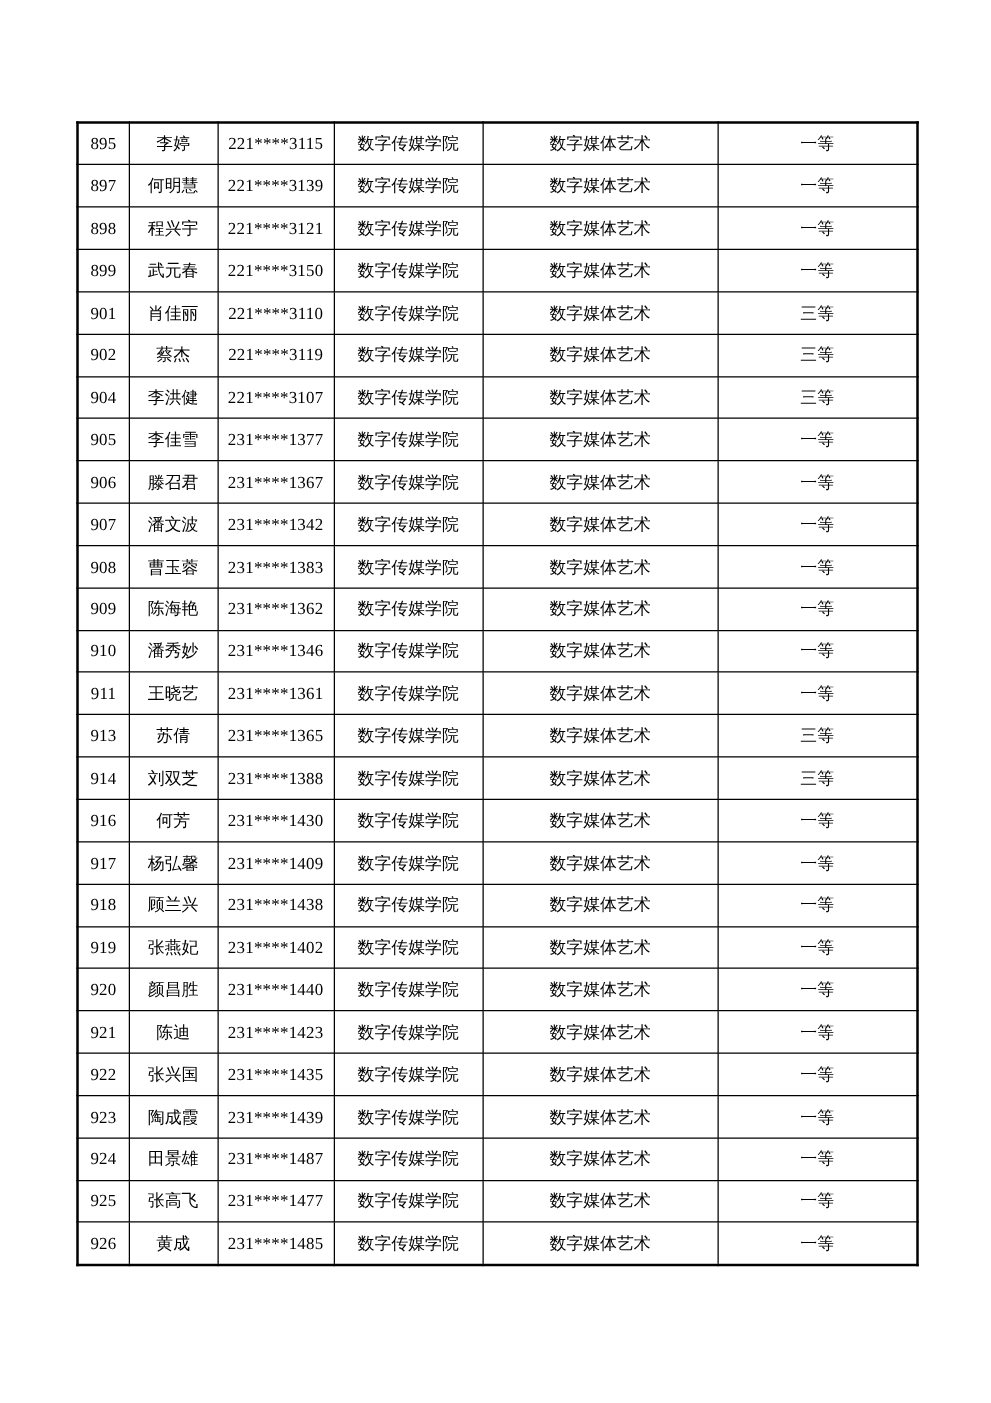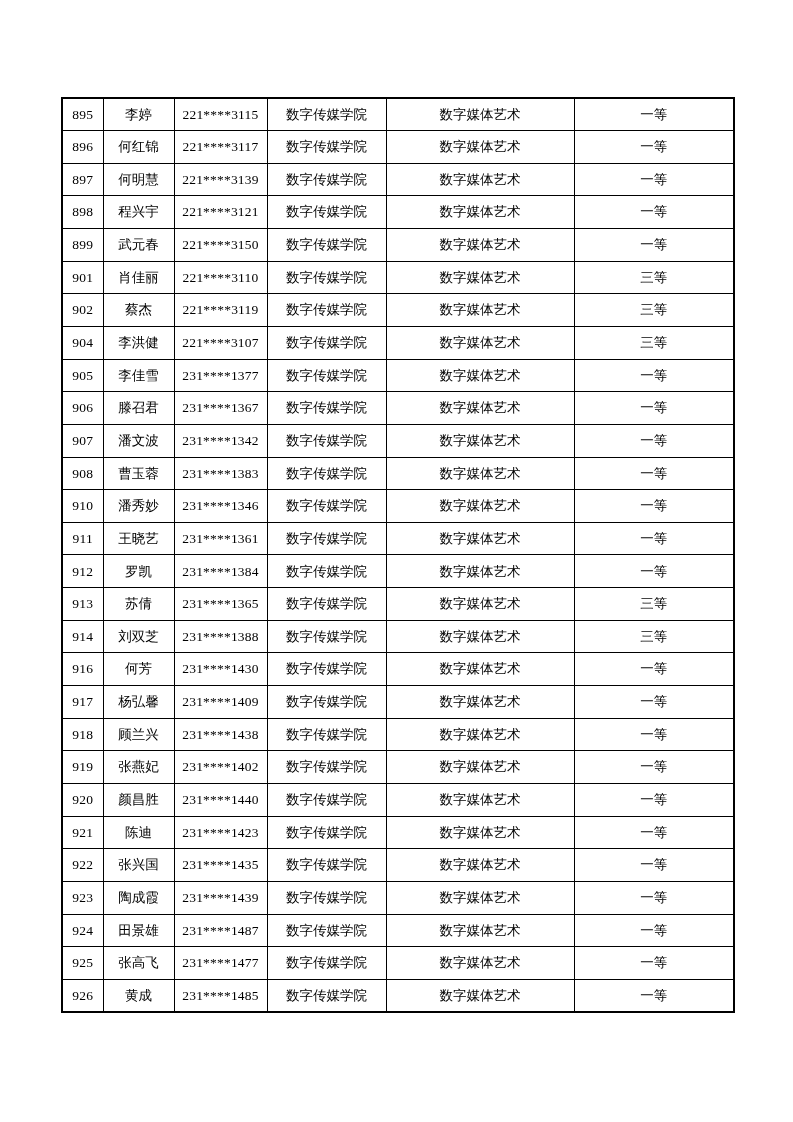--- a/index.html
+++ b/index.html
@@ -73,28 +73,20 @@
     <tbody>
         <tr>
           <td class="num-cell">895</td>
           <td>李婷</td>
           <td class="id-cell">221****3115</td>
           <td>数字传媒学院</td>
           <td>数字媒体艺术</td>
           <td>一等</td>
         </tr>
         <tr>
-          <td class="num-cell">896</td>
-          <td>何红锦</td>
-          <td class="id-cell">221****3117</td>
-          <td>数字传媒学院</td>
-          <td>数字媒体艺术</td>
-          <td>一等</td>
-        </tr>
-        <tr>
           <td class="num-cell">897</td>
           <td>何明慧</td>
           <td class="id-cell">221****3139</td>
           <td>数字传媒学院</td>
           <td>数字媒体艺术</td>
           <td>一等</td>
         </tr>
         <tr>
           <td class="num-cell">898</td>
           <td>程兴宇</td>
@@ -161,39 +153,39 @@
         </tr>
         <tr>
           <td class="num-cell">908</td>
           <td>曹玉蓉</td>
           <td class="id-cell">231****1383</td>
           <td>数字传媒学院</td>
           <td>数字媒体艺术</td>
           <td>一等</td>
         </tr>
         <tr>
+          <td class="num-cell">909</td>
+          <td>陈海艳</td>
+          <td class="id-cell">231****1362</td>
+          <td>数字传媒学院</td>
+          <td>数字媒体艺术</td>
+          <td>一等</td>
+        </tr>
+        <tr>
           <td class="num-cell">910</td>
           <td>潘秀妙</td>
           <td class="id-cell">231****1346</td>
           <td>数字传媒学院</td>
           <td>数字媒体艺术</td>
           <td>一等</td>
         </tr>
         <tr>
           <td class="num-cell">911</td>
           <td>王晓艺</td>
           <td class="id-cell">231****1361</td>
-          <td>数字传媒学院</td>
-          <td>数字媒体艺术</td>
-          <td>一等</td>
-        </tr>
-        <tr>
-          <td class="num-cell">912</td>
-          <td>罗凯</td>
-          <td class="id-cell">231****1384</td>
           <td>数字传媒学院</td>
           <td>数字媒体艺术</td>
           <td>一等</td>
         </tr>
         <tr>
           <td class="num-cell">913</td>
           <td>苏倩</td>
           <td class="id-cell">231****1365</td>
           <td>数字传媒学院</td>
           <td>数字媒体艺术</td>

